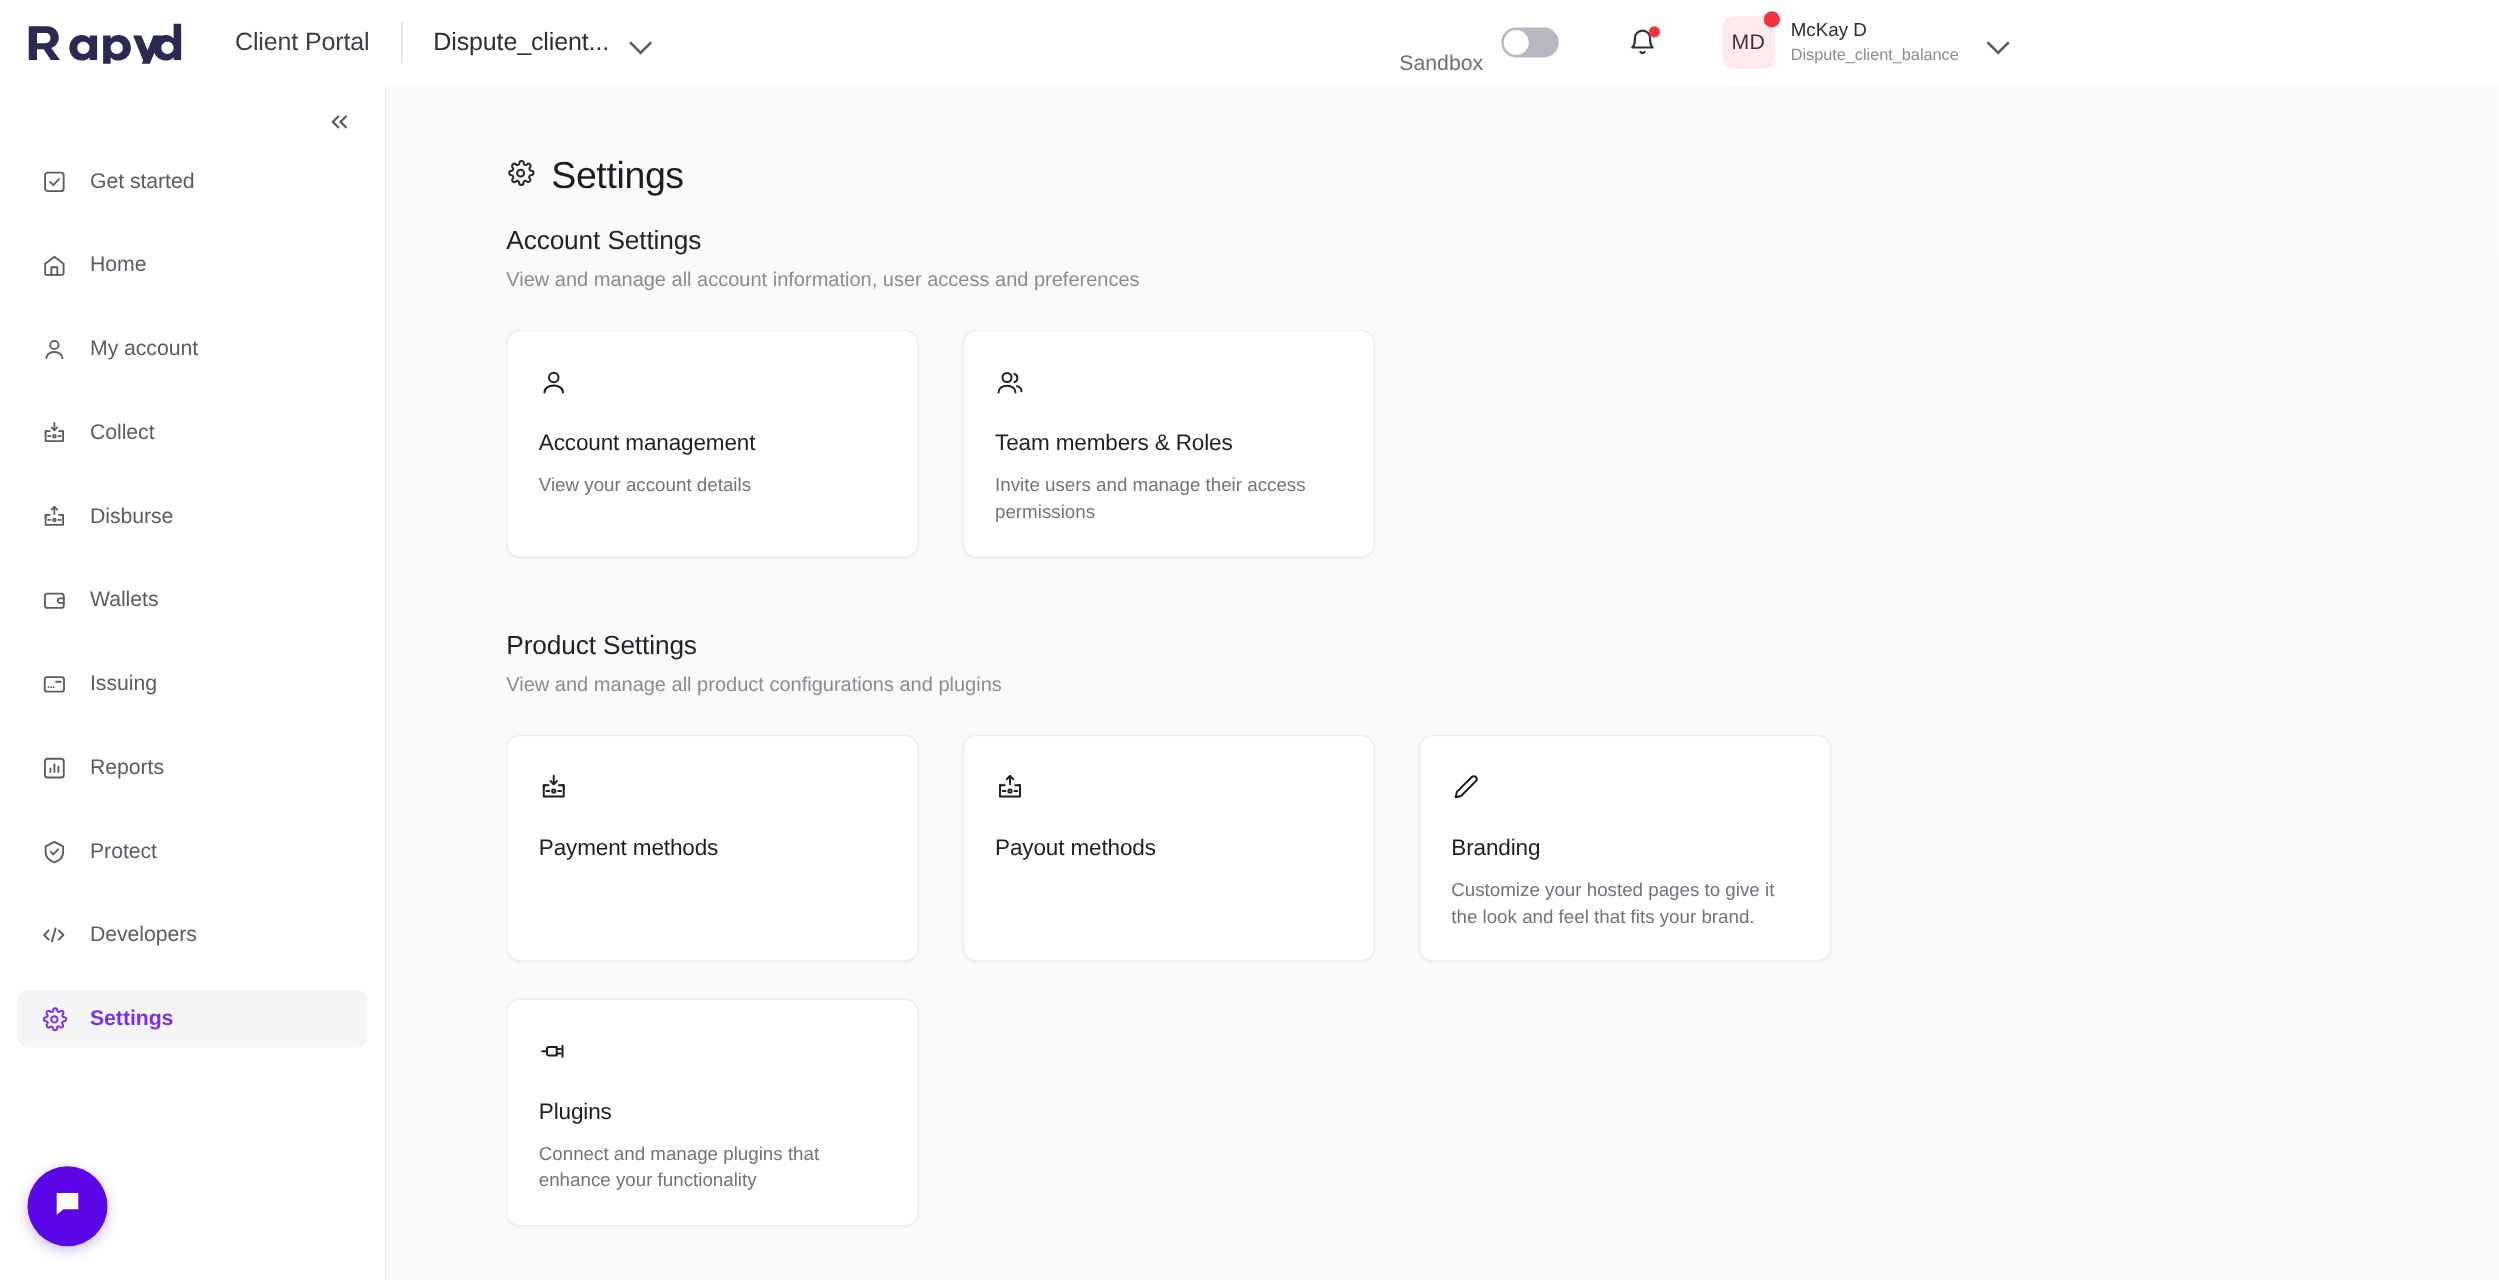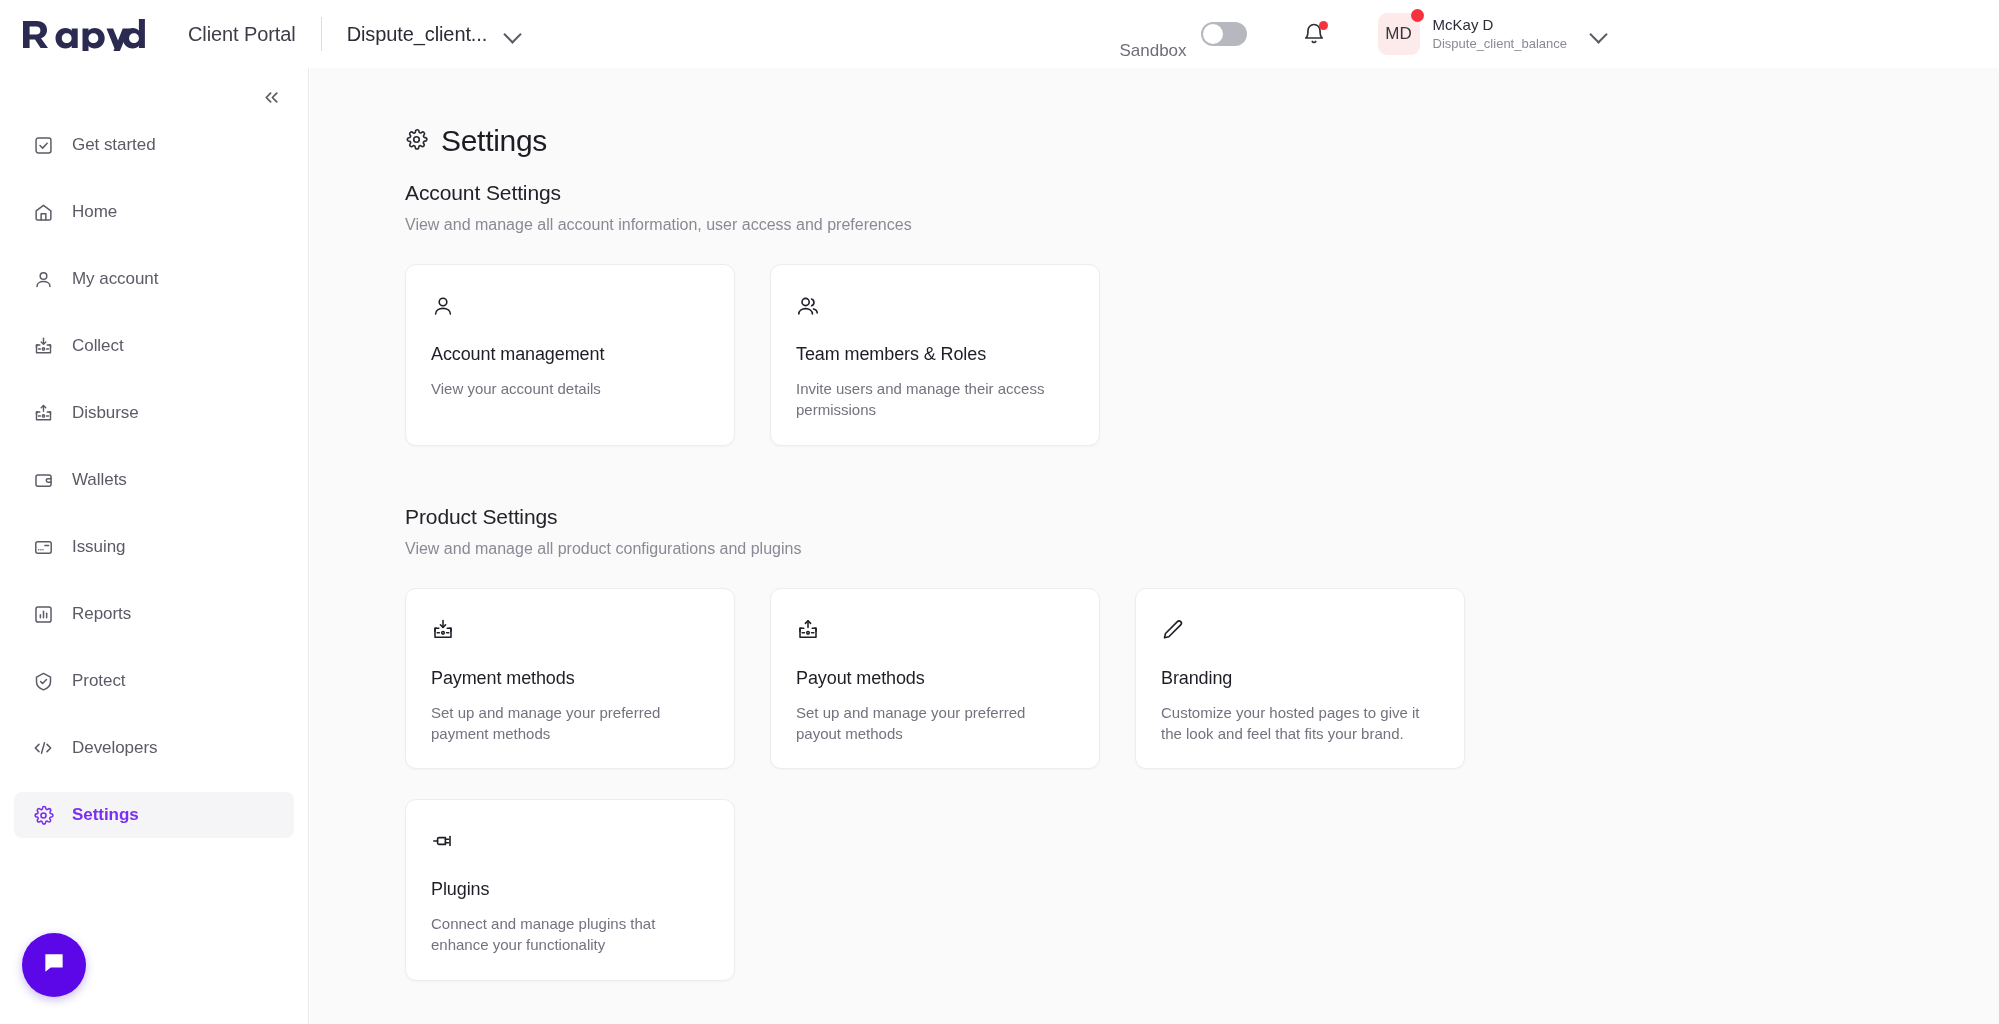--- a/index.html
+++ b/index.html
@@ -545,38 +545,36 @@
           <path d="M7.8 10.2H4v3"></path>
             <path d="M16.2 10.2H20v3"></path>
           <circle cx="12" cy="14.8" r="1.3"></circle>
           <path d="M6.2 14.8h2.2"></path>
             <path d="M15.6 14.8h2.2"></path>
           <path d="M12 2.6v6.6"></path>
             <polyline points="9.4 6.8 12 9.4 14.6 6.8"></polyline>
         </svg>
       </div>
       <div class="card-title">Payment methods</div>
-      <div class="card-desc">Set up and manage your preferred payment methods</div>
     </div>
 
     <div class="card">
       <div class="card-ico">
         <svg width="24" height="24" viewBox="0 0 24 24" fill="none" stroke="#1e1e27" stroke-width="1.55" stroke-linecap="round" stroke-linejoin="round">
           <path d="M5.5 10.2H4v9h16v-9h-1.5"></path>
           <path d="M7.8 10.2H4v3"></path>
             <path d="M16.2 10.2H20v3"></path>
           <circle cx="12" cy="14.8" r="1.3"></circle>
           <path d="M6.2 14.8h2.2"></path>
             <path d="M15.6 14.8h2.2"></path>
           <path d="M12 9.4V2.8"></path>
             <polyline points="9.4 5.4 12 2.8 14.6 5.4"></polyline>
         </svg>
       </div>
       <div class="card-title">Payout methods</div>
-      <div class="card-desc">Set up and manage your preferred payout methods</div>
     </div>
 
     <div class="card">
       <div class="card-ico">
         <svg width="24" height="24" viewBox="0 0 24 24" fill="none" stroke="#1e1e27" stroke-width="1.6" stroke-linecap="round" stroke-linejoin="round">
           <path d="M16.4 3.6a2.3 2.3 0 0 1 3.3 3.3L7.8 18.8l-4.3 1 1-4.3z"></path>
         </svg>
       </div>
       <div class="card-title">Branding</div>
       <div class="card-desc">Customize your hosted pages to give it the look and feel that fits your brand.</div>

